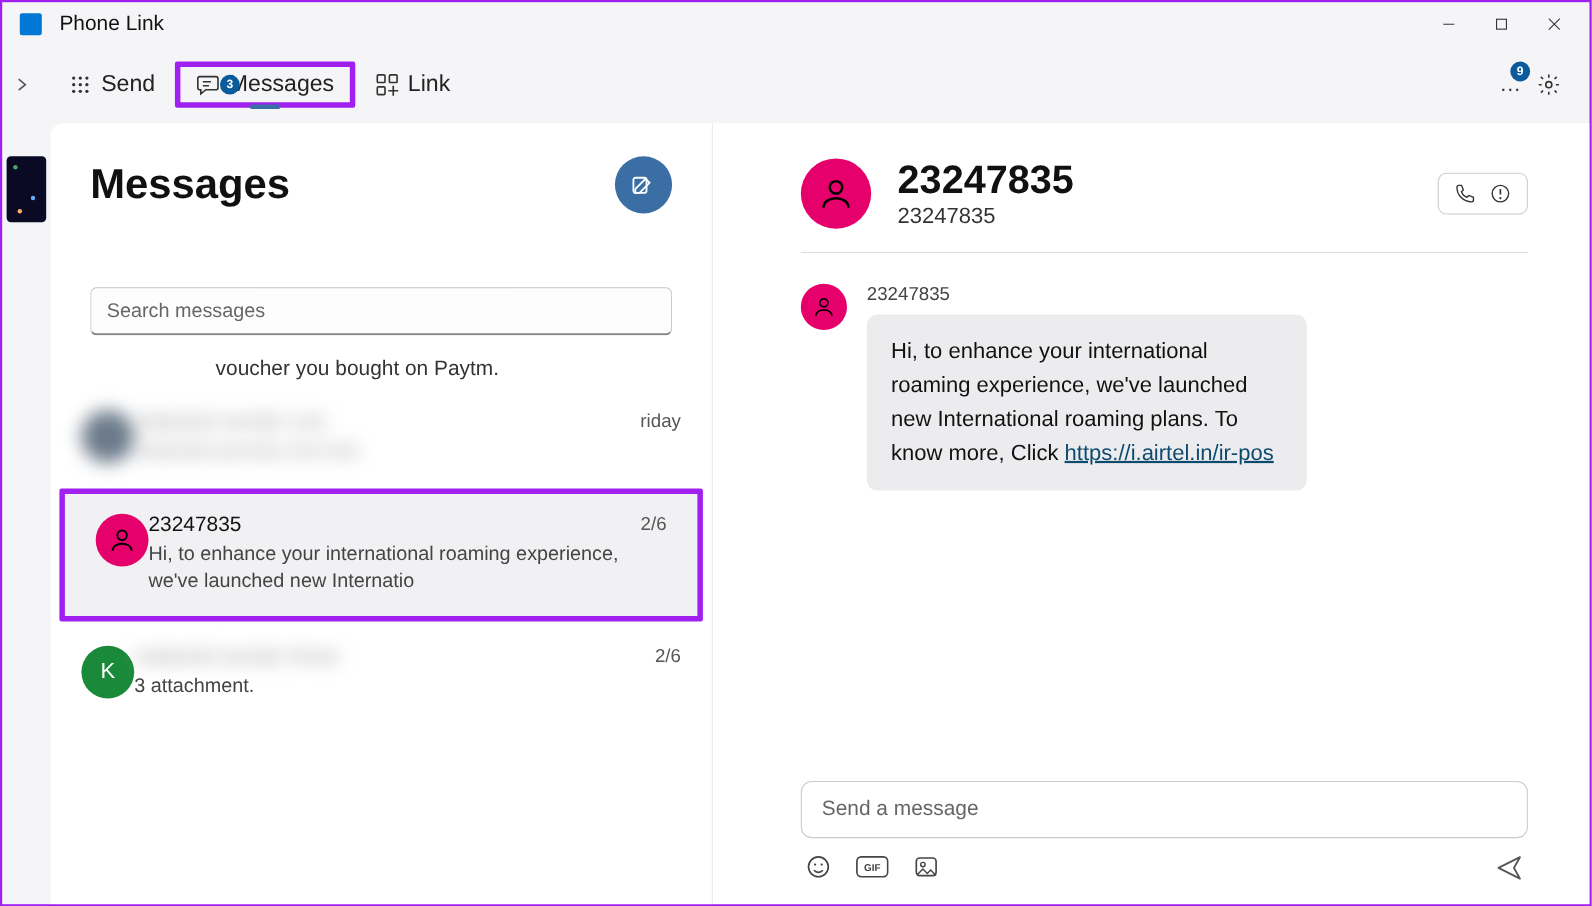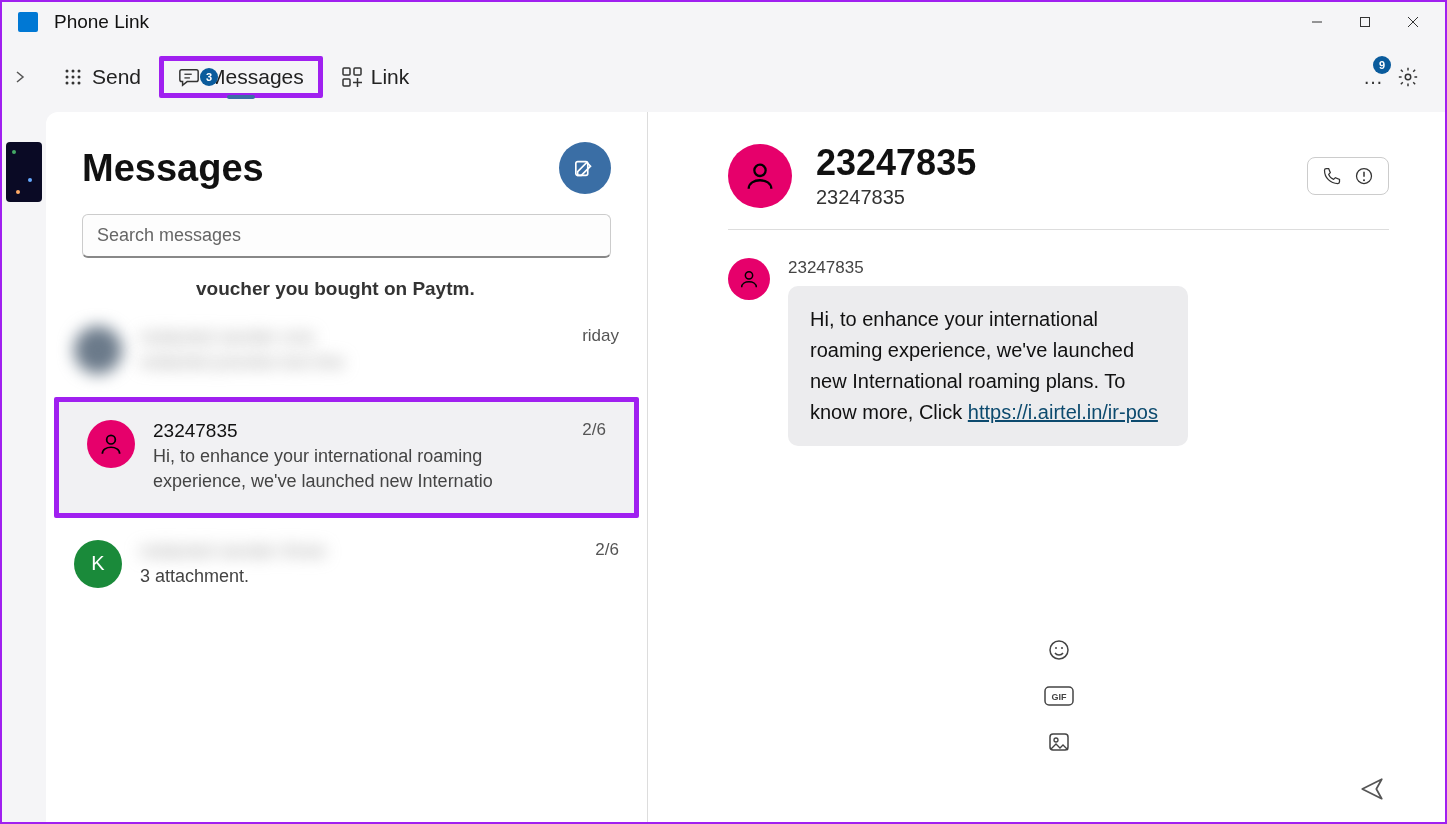--- a/index.html
+++ b/index.html
@@ -29,27 +29,27 @@
 
 .main { display: flex; height: calc(100% - 110px); }
 .phone-strip { width: 44px; padding-top: 30px; display: flex; flex-direction: column; align-items: center; }
 .phone-thumb { width: 36px; height: 60px; background: #0a0a25; border-radius: 4px; position: relative; }
 .phone-thumb::after { content:''; position:absolute; top:8px; left:6px; width:4px; height:4px; background:#4a6; border-radius:50%; box-shadow: 16px 28px 0 0 #6af, 4px 40px 0 0 #fa6; }
 
 .left-panel { width: 602px; background: #fff; border-radius: 12px 0 0 0; padding: 30px 0 0 0; border-right: 1px solid #ddd; overflow: hidden; }
 .left-header { display: flex; align-items: center; padding: 0 36px 20px 36px; }
 .left-header h1 { font-size: 38px; font-weight: 700; color: #111; }
 .compose-btn { margin-left: auto; width: 52px; height: 52px; border-radius: 50%; background: #3a6ea5; display: flex; align-items: center; justify-content: center; color: #fff; }
-.search-wrap { padding: 0 36px 12px 36px; }
+.search-wrap { padding: 0 36px 12px 36px; margin-top: 47px; }
 .search-input { width: 100%; height: 44px; border: 1px solid #ccc; border-bottom: 2px solid #888; border-radius: 6px; padding: 0 14px; font-size: 18px; color: #555; background: #fdfdfd; }
 .search-input::placeholder { color: #666; }
 
 .convo-list { overflow: hidden; }
-.convo-preview-line { padding: 8px 40px 8px 150px; font-size: 19px; color: #333; font-weight: bold; }
-.convo-item { display: flex; padding: 18px 28px; gap: 18px; position: relative; }
+.convo-preview-line { padding: 8px 40px 8px 150px; font-size: 19px; color: #333; }
+.convo-item { display: flex; padding: 18px 28px; position: relative; }
 .convo-item.blurred .cname, .convo-item.blurred .cpreview { filter: blur(8px); color: #999; }
 .convo-item.blurred .avatar-circle { filter: blur(8px); }
 .avatar-circle { width: 48px; height: 48px; border-radius: 50%; flex-shrink: 0; display: flex; align-items: center; justify-content: center; color: #fff; font-size: 20px; font-weight: 500; }
 .avatar-gray { background: #6b7a8a; }
 .avatar-blue { background: #2e8bd6; }
 .avatar-pink { background: #e6006b; }
 .avatar-green { background: #1a8a3a; }
 .convo-body { flex: 1; min-width: 0; }
 .cname { font-size: 19px; color: #111; margin-bottom: 2px; }
 .cpreview { font-size: 18px; color: #444; line-height: 1.4; }
@@ -68,21 +68,21 @@
 .msg-avatar { width: 42px; height: 42px; border-radius: 50%; background: #e6006b; flex-shrink: 0; display: flex; align-items: center; justify-content: center; }
 .msg-content { flex: 1; }
 .msg-sender { font-size: 17px; color: #444; margin-bottom: 8px; }
 .msg-bubble { background: #ececee; border-radius: 10px; padding: 18px 22px; font-size: 20px; color: #111; line-height: 1.55; max-width: 400px; }
 .msg-bubble a { color: #0c4a6e; text-decoration: underline; }
 
 .composer-wrap { padding-bottom: 20px; }
 .composer { border: 1px solid #ccc; border-radius: 10px; padding: 14px 18px; display: flex; align-items: center; }
 .composer-input { flex: 1; border: none; outline: none; font-size: 19px; color: #555; background: transparent; }
 .composer-input::placeholder { color: #666; }
-.composer-row { display: flex; align-items: center; gap: 22px; padding: 14px 4px 0 4px; font-size: 22px; color: #444; flex-direction: column; }
+.composer-row { display: flex; gap: 22px; padding: 14px 4px 0 4px; font-size: 22px; color: #444; }
 .send-btn { margin-left: auto; }
 
 svg { display: block; }
 </style>
 </head>
 <body>
 
 <div class="titlebar">
   <div class="app-icon"></div>
   <div class="app-title">Phone Link</div>
@@ -266,20 +266,23 @@
         <div class="msg-content">
           <div class="msg-sender">23247835</div>
           <div class="msg-bubble">
             <span>Hi, to enhance your international roaming experience, we've launched new International roaming plans. To know more, Click </span><a href="#">https://i.airtel.in/ir-pos</a>
           </div>
         </div>
       </div>
     </div>
 
     <div class="composer-wrap">
+      <div class="composer">
+        <input class="composer-input" placeholder="Send a message" style="">
+      </div>
       <div class="composer-row">
         <span>
           <svg width="24" height="24" viewBox="0 0 24 24">
               <circle cx="12" cy="12" r="9" fill="none" stroke="#444" stroke-width="1.5"></circle>
               <circle cx="9" cy="10" r="1" fill="#444"></circle>
               <circle cx="15" cy="10" r="1" fill="#444"></circle>
               <path d="M8 15c1 1.5 2.5 2 4 2s3-.5 4-2" fill="none" stroke="#444" stroke-width="1.5"></path>
             </svg>
         </span>
         <span>

